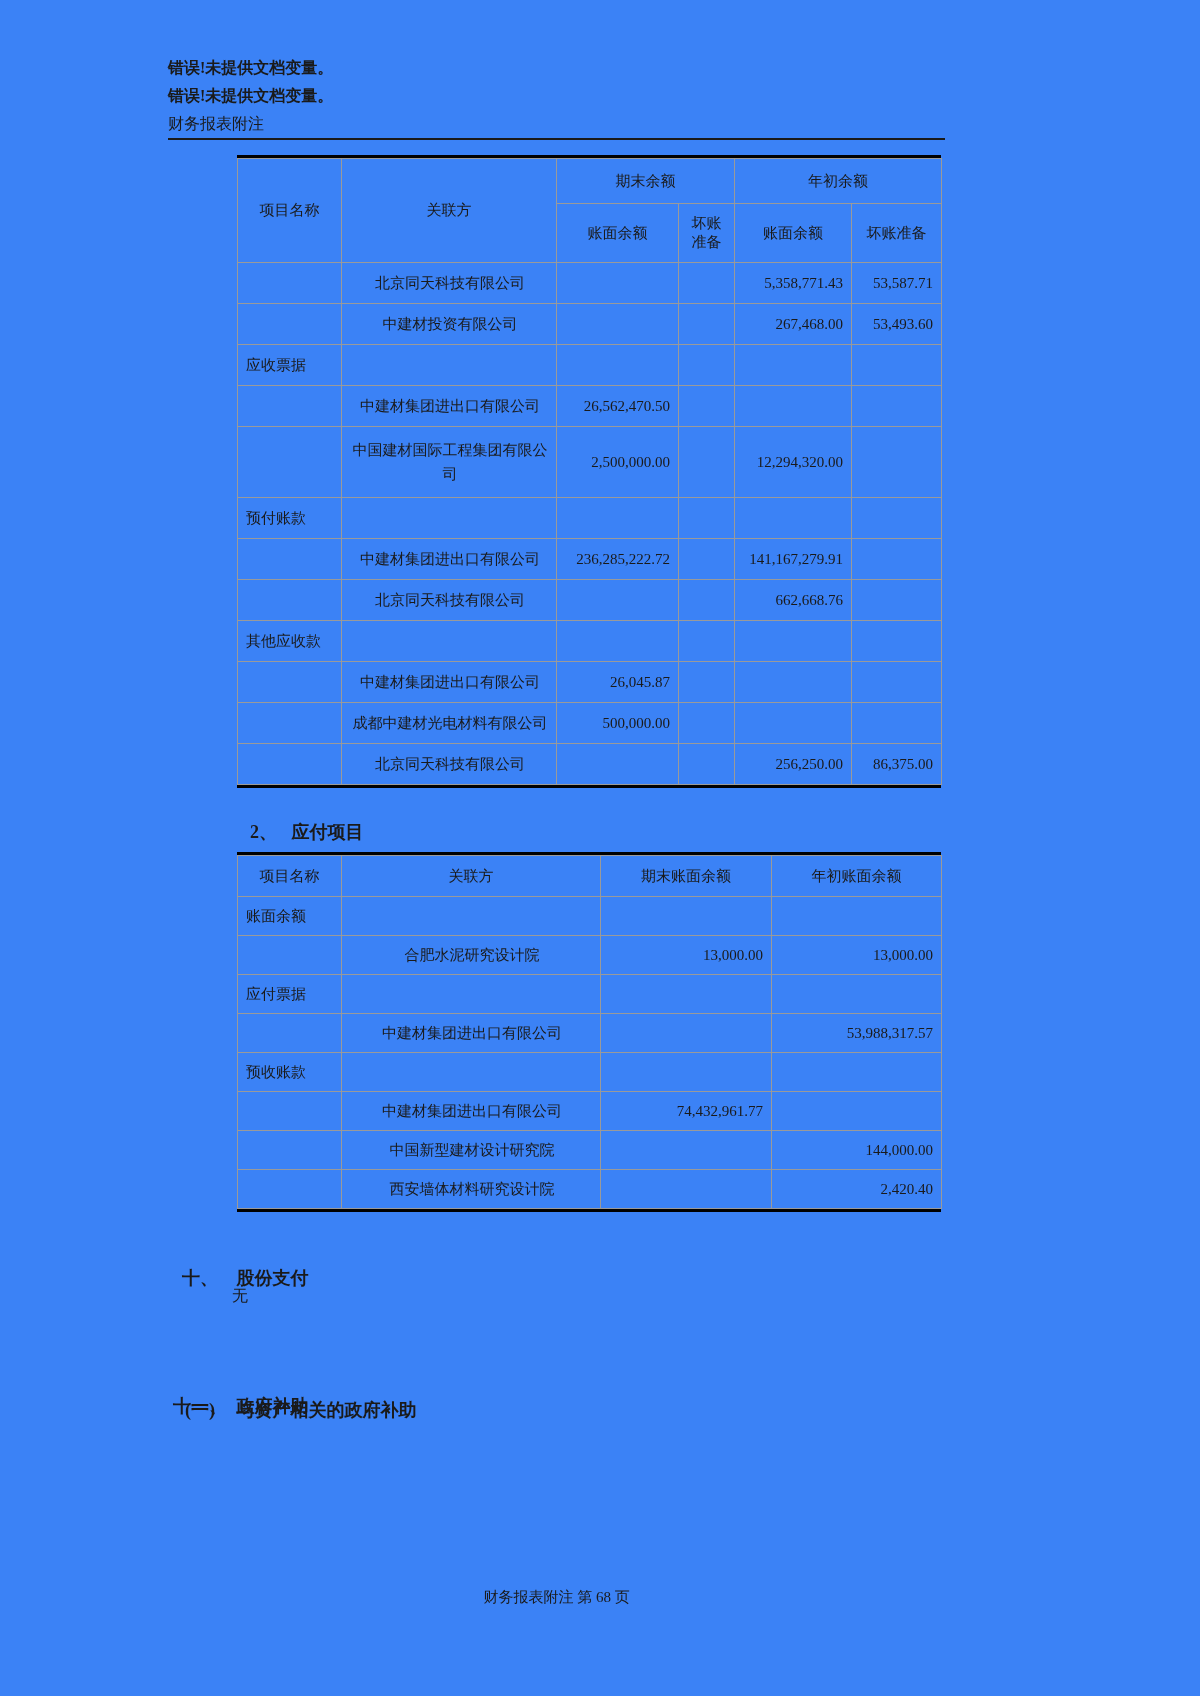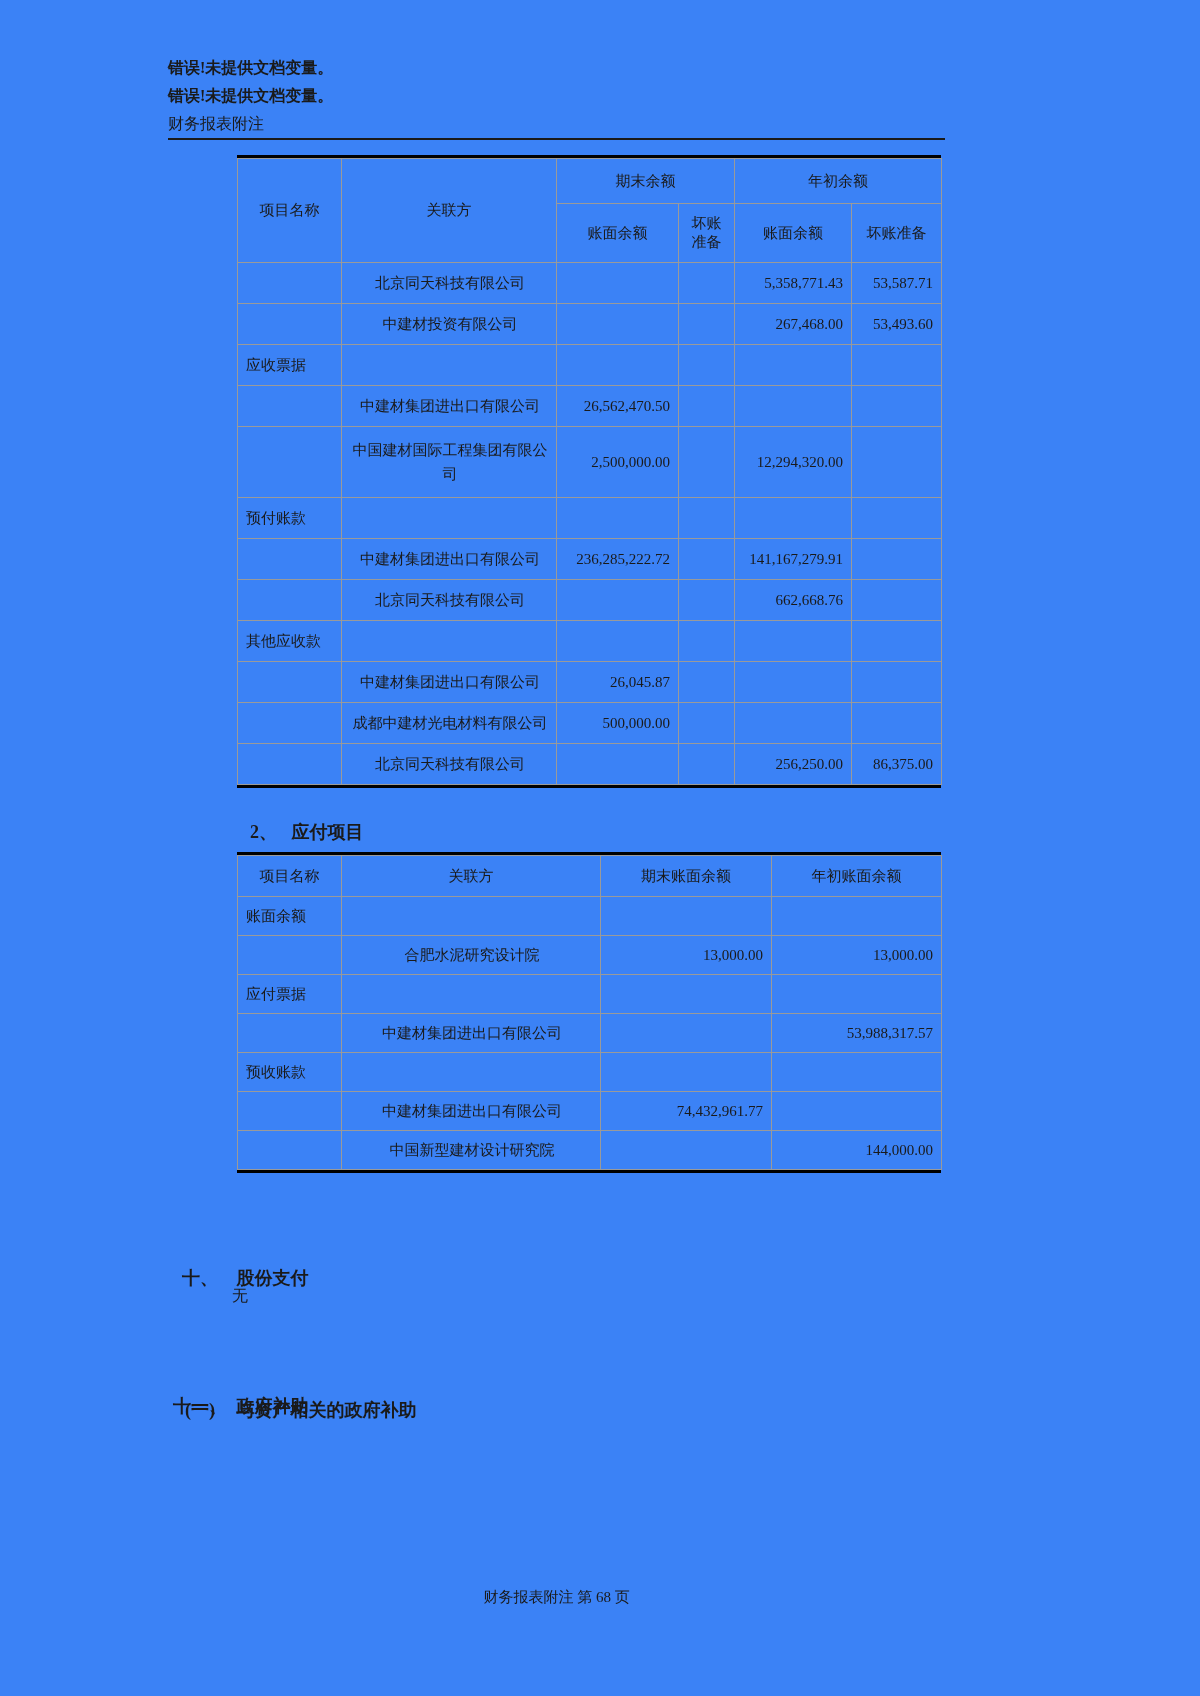--- a/index.html
+++ b/index.html
@@ -244,20 +244,26 @@
           <td class="party">中建材集团进出口有限公司</td>
           <td class="num">74,432,961.77</td>
           <td class="num"></td>
         </tr>
         <tr>
           <td class="item"></td>
           <td class="party">中国新型建材设计研究院</td>
           <td class="num"></td>
           <td class="num">144,000.00</td>
         </tr>
+        <tr>
+          <td class="item"></td>
+          <td class="party">西安墙体材料研究设计院</td>
+          <td class="num"></td>
+          <td class="num">2,420.40</td>
+        </tr>
       </tbody>
     </table>
   </div>
 
   <div class="sec sec10">
     <span class="secnum">十、</span>
     <span>股份支付</span>
   </div>
   <div class="plain-body">无</div>
 

